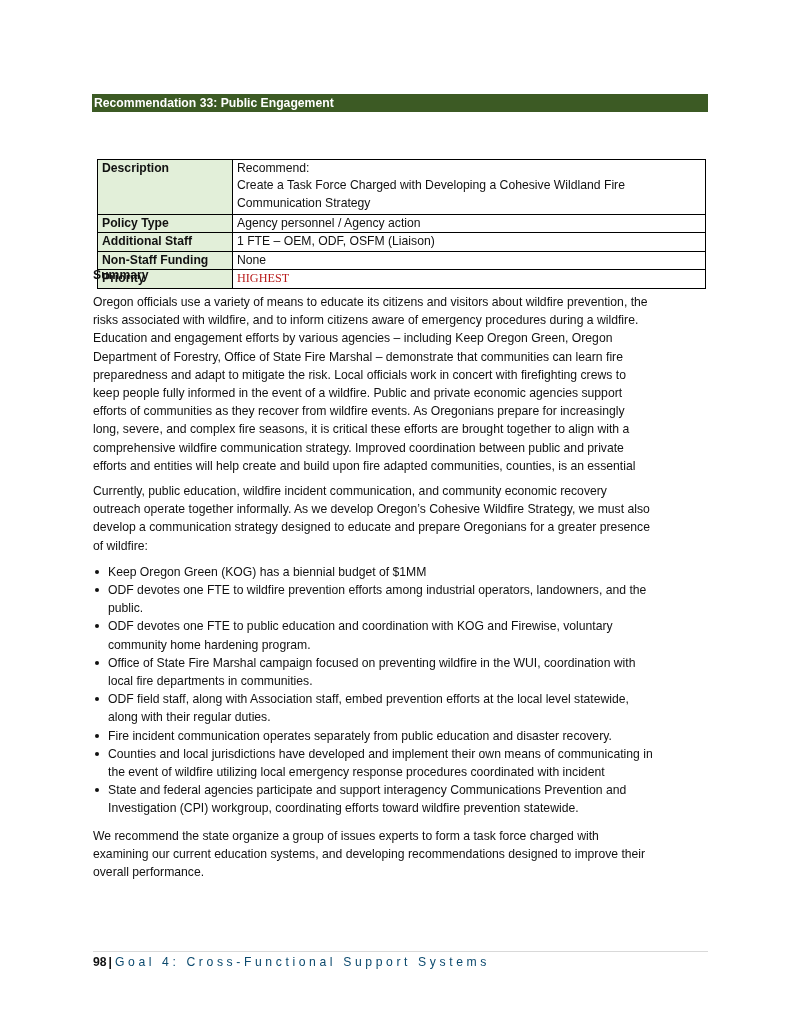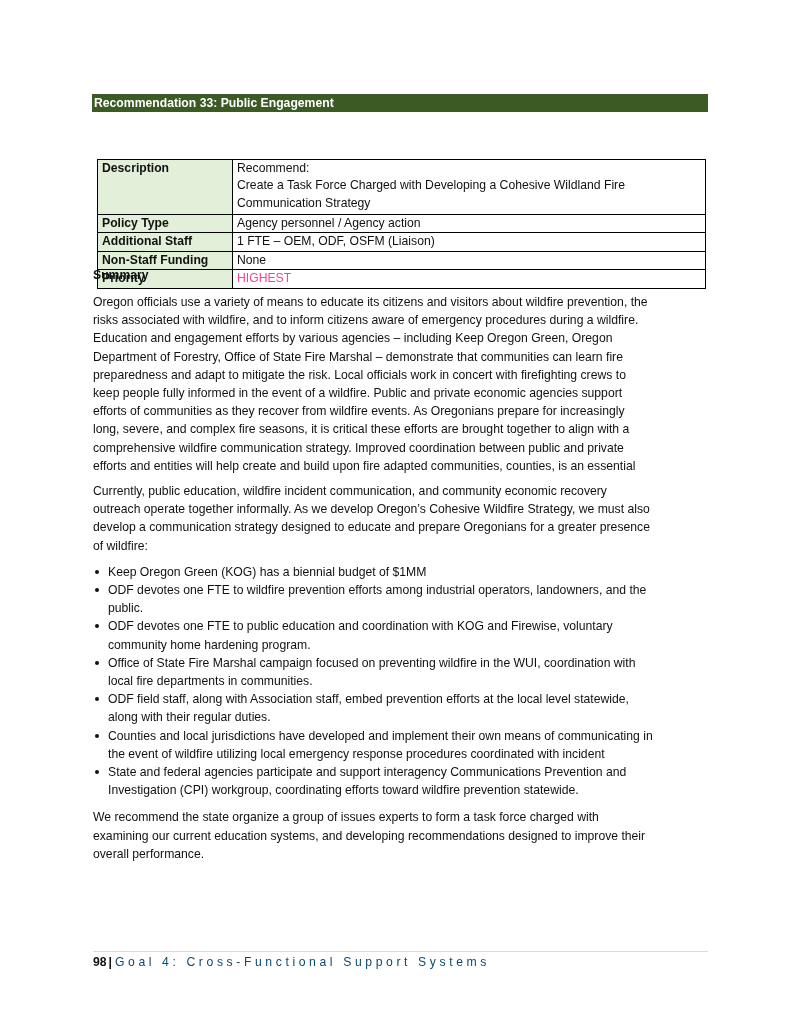--- a/index.html
+++ b/index.html
@@ -53,21 +53,22 @@
     table.rec-table td.label {
       width: 126px;
       background: #e2efd9;
       font-weight: bold;
       color: #111111;
     }
     table.rec-table td.value {
       background: #ffffff;
     }
     .priority-value {
-      color: #ec4899;
+      color: #b91c1c;
+      font-family: Liberation Serif, serif;
     }
     .desc-line {
       display: block;
     }
     .content {
       position: absolute;
       left: 93px;
       top: 266px;
       width: 616px;
       font-size: 12.2px;
@@ -214,20 +215,24 @@
         <span class="ln">Office of State Fire Marshal campaign focused on preventing wildfire in the WUI, coordination with</span>
         <span class="ln">local fire departments in communities.</span>
       </li>
       <li>
         <span class="dot"></span>
         <span class="ln">ODF field staff, along with Association staff, embed prevention efforts at the local level statewide,</span>
         <span class="ln">along with their regular duties.</span>
       </li>
       <li>
         <span class="dot"></span>
+        <span class="ln">Fire incident communication operates separately from public education and disaster recovery.</span>
+      </li>
+      <li>
+        <span class="dot"></span>
         <span class="ln">Counties and local jurisdictions have developed and implement their own means of communicating in</span>
         <span class="ln">the event of wildfire utilizing local emergency response procedures coordinated with incident</span>
       </li>
       <li>
         <span class="dot"></span>
         <span class="ln">State and federal agencies participate and support interagency Communications Prevention and</span>
         <span class="ln">Investigation (CPI) workgroup, coordinating efforts toward wildfire prevention statewide.</span>
       </li>
     </ul>
 

